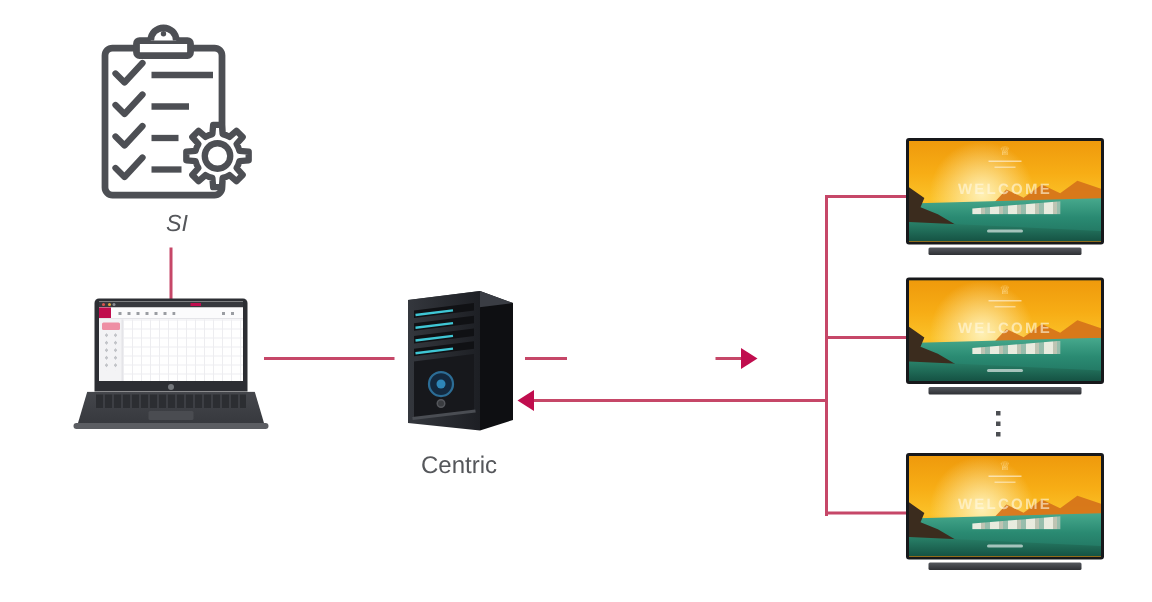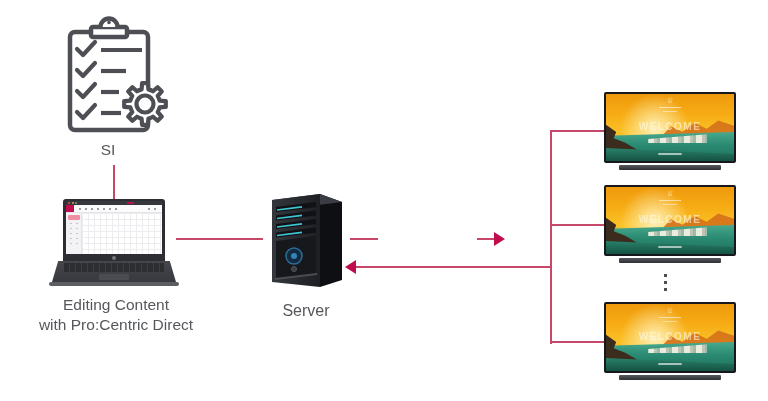--- a/index.html
+++ b/index.html
@@ -113,21 +113,21 @@
         A15,15 0 0 1 3.4,14.6 L2.9,20.8 L-2.9,20.8 L-3.4,14.6
         A15,15 0 0 1 -8.0,12.7 L-12.6,16.8 L-16.8,12.6 L-12.7,8.0
         A15,15 0 0 1 -14.6,3.4 L-20.8,2.9 L-20.8,-2.9 L-14.6,-3.4
         A15,15 0 0 1 -12.7,-8.0 L-16.8,-12.6 L-12.6,-16.8 L-8.0,-12.7
         A15,15 0 0 1 -3.4,-14.6 L-2.9,-20.8 L2.9,-20.8 L3.4,-14.6
         A15,15 0 0 1 8.0,-12.7 L12.6,-16.8 L16.8,-12.6 L12.7,-8.0
         A15,15 0 0 1 14.6,-3.4 Z"></path>
       <circle cx="0" cy="0" r="8.5" fill="#ffffff" stroke="#4d4f54" stroke-width="4.2"></circle>
     </g>
   </svg>
-  <div class="diagram-label" style="left:54px;top:140px;width:108px;">SI</div>
+  <div class="diagram-label" style="left:64px;top:140px;width:108px;font-style:italic;">SI</div>
 
   <div class="line vline" style="left:113px;top:165px;height:36px;"></div>
 
   <div class="laptop">
     <div class="lap-screen">
       <div class="lap-ui">
         <div class="ui-titlebar">
           <span class="dot" style="left:2px;background:#d9534f;"></span>
           <span class="dot" style="left:5.5px;background:#e0a23f;"></span>
           <span class="dot" style="left:9px;background:#8a8d92;"></span>
@@ -147,24 +147,20 @@
         </div>
       </div>
       <div class="lap-lg-logo"></div>
     </div>
     <div class="lap-base">
       <div class="lap-keys"></div>
       <div class="lap-touchpad"></div>
     </div>
     <div class="lap-lip"></div>
   </div>
-  <div class="diagram-label" style="left:14px;top:295px;width:204px;">
-    <div>Editing Content</div>
-    <div>with Pro:Centric Direct</div>
-  </div>
 
   <div class="line hline" style="left:176px;top:238px;width:87px;"></div>
 
   <svg class="abs" style="left:260px;top:188px;" width="92" height="102" viewBox="0 0 92 102">
     <defs>
       <linearGradient id="srvFront" x1="0" y1="0" x2="1" y2="0">
         <stop offset="0" stop-color="#34373d"></stop>
           <stop offset="1" stop-color="#1d1f24"></stop>
       </linearGradient>
     </defs>
@@ -182,21 +178,21 @@
       <line x1="17" y1="47.5" x2="42" y2="44.4" stroke="#3fc6d4" stroke-width="1.6"></line>
     </g>
     <polygon points="16,53 56,48 56,87 16,91" fill="#17181c"></polygon>
     <g>
       <circle cx="34" cy="68" r="8" fill="#13293f" stroke="#2c6d96" stroke-width="1.5"></circle>
       <circle cx="34" cy="68" r="3" fill="#2e86b8"></circle>
       <circle cx="34" cy="81" r="2.5" fill="#3a3c40" stroke="#55575c" stroke-width="1"></circle>
     </g>
     <line x1="15" y1="91" x2="57" y2="86" stroke="#4a4d53" stroke-width="2"></line>
   </svg>
-  <div class="diagram-label" style="left:260px;top:301px;width:92px;font-size:16px;">Server</div>
+  <div class="diagram-label" style="left:260px;top:301px;width:92px;font-size:16px;">Centric</div>
 
   <div class="line hline" style="left:350px;top:238px;width:28px;"></div>
   <div class="line hline" style="left:477px;top:238px;width:17px;"></div>
   <div class="arrow-right" style="left:494px;top:232px;"></div>
 
   <div class="arrow-left" style="left:345px;top:260px;"></div>
   <div class="line hline" style="left:356px;top:266px;width:196px;"></div>
 
   <div class="line vline" style="left:550px;top:130px;height:214px;"></div>
   <div class="line hline" style="left:550px;top:130px;width:57px;"></div>

